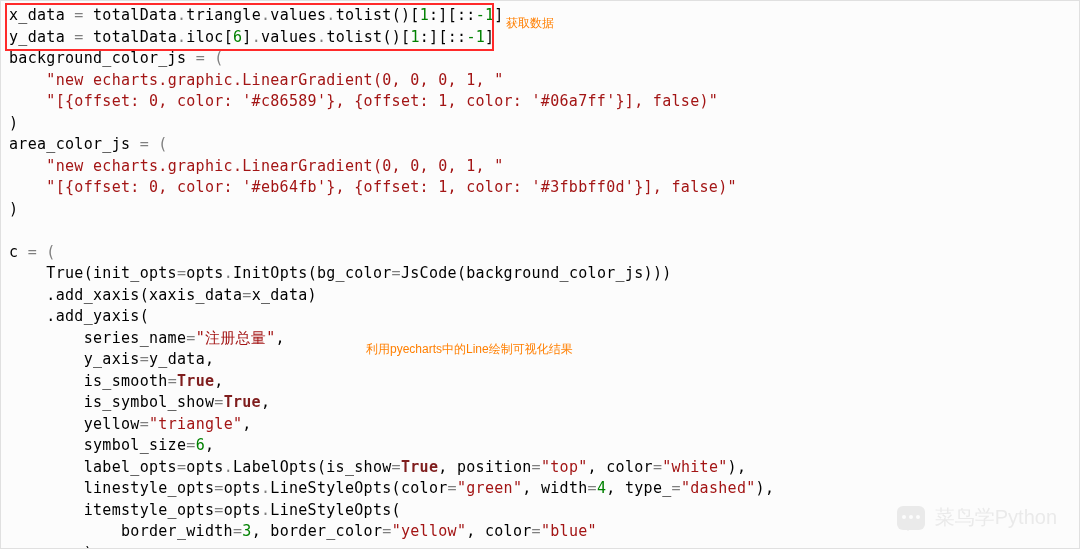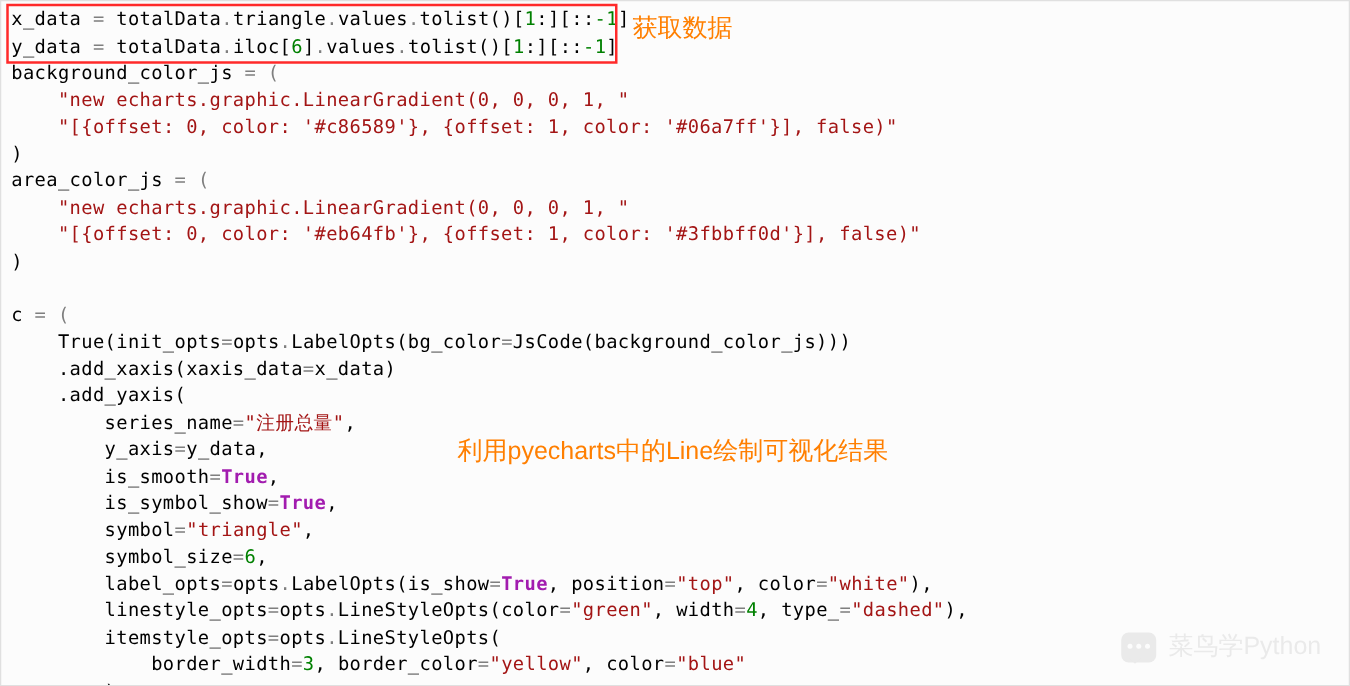--- a/index.html
+++ b/index.html
@@ -19,33 +19,33 @@
   pre {
     margin: 0;
     padding: 4px 8px;
     white-space: pre;
     color: #000;
     letter-spacing: 0.3px;
   }
   .p { color: #000; }           
   .o { color: #7f7f7f; }        
   .s { color: #a31515; }        
-  .k { color: #a21caf; font-weight: bold; } 
+  .k { color: #7f1d1d; font-weight: bold; } 
   .n { color: #008000; }        
 
   .box {
     position: absolute;
     border: 2px solid #ff2a2a;
     pointer-events: none;
   }
   .anno {
     position: absolute;
     color: #ff7f00;
     font-family: "Microsoft YaHei", sans-serif;
-    font-size: 20px;
+    font-size: 12px;
     font-weight: 500;
     pointer-events: none;
   }
 
   .watermark {
     position: absolute;
     right: 22px;
     bottom: 18px;
     display: flex;
     align-items: center;
@@ -94,39 +94,39 @@
 <span class="p">background_color_js</span><span class="o"> = (</span>
 <span class="p">    </span><span class="s">"new echarts.graphic.LinearGradient(0, 0, 0, 1, "</span>
 <span class="p">    </span><span class="s">"[{offset: 0, color: '#c86589'}, {offset: 1, color: '#06a7ff'}], false)"</span>
 <span class="p">)</span>
 <span class="p">area_color_js</span><span class="o"> = (</span>
 <span class="p">    </span><span class="s">"new echarts.graphic.LinearGradient(0, 0, 0, 1, "</span>
 <span class="p">    </span><span class="s">"[{offset: 0, color: '#eb64fb'}, {offset: 1, color: '#3fbbff0d'}], false)"</span>
 <span class="p">)</span>
 
 <span class="p">c</span><span class="o"> = (</span>
-<span class="p">    True(init_opts</span><span class="o">=</span><span class="p">opts</span><span class="o">.</span><span class="p">LabelOpts(bg_color</span><span class="o">=</span><span class="p">JsCode(background_color_js)))</span>
+<span class="p">    True(init_opts</span><span class="o">=</span><span class="p">opts</span><span class="o">.</span><span class="p">InitOpts(bg_color</span><span class="o">=</span><span class="p">JsCode(background_color_js)))</span>
 <span class="p">    .add_xaxis(xaxis_data</span><span class="o">=</span><span class="p">x_data)</span>
 <span class="p">    .add_yaxis(</span>
 <span class="p">        series_name</span><span class="o">=</span><span class="s">"注册总量"</span><span class="p">,</span>
 <span class="p">        y_axis</span><span class="o">=</span><span class="p">y_data,</span>
 <span class="p">        is_smooth</span><span class="o">=</span><span class="k">True</span><span class="p">,</span>
 <span class="p">        is_symbol_show</span><span class="o">=</span><span class="k">True</span><span class="p">,</span>
-<span class="p">        symbol</span><span class="o">=</span><span class="s">"triangle"</span><span class="p">,</span>
+<span class="p">        yellow</span><span class="o">=</span><span class="s">"triangle"</span><span class="p">,</span>
 <span class="p">        symbol_size</span><span class="o">=</span><span class="n">6</span><span class="p">,</span>
 <span class="p">        label_opts</span><span class="o">=</span><span class="p">opts</span><span class="o">.</span><span class="p">LabelOpts(is_show</span><span class="o">=</span><span class="k">True</span><span class="p">, position</span><span class="o">=</span><span class="s">"top"</span><span class="p">, color</span><span class="o">=</span><span class="s">"white"</span><span class="p">),</span>
 <span class="p">        linestyle_opts</span><span class="o">=</span><span class="p">opts</span><span class="o">.</span><span class="p">LineStyleOpts(color</span><span class="o">=</span><span class="s">"green"</span><span class="p">, width</span><span class="o">=</span><span class="n">4</span><span class="p">, type_</span><span class="o">=</span><span class="s">"dashed"</span><span class="p">),</span>
 <span class="p">        itemstyle_opts</span><span class="o">=</span><span class="p">opts</span><span class="o">.</span><span class="p">LineStyleOpts(</span>
 <span class="p">            border_width</span><span class="o">=</span><span class="n">3</span><span class="p">, border_color</span><span class="o">=</span><span class="s">"yellow"</span><span class="p">, color</span><span class="o">=</span><span class="s">"blue"</span>
 <span class="p">        ),</span></pre>
 
 <div class="box" style="left:4px; top:2px; width:485px; height:44px;"></div>
 
 <div class="anno" style="left:505px; top:12px;">获取数据</div>
-<div class="anno" style="left:365px; top:350px;">利用pyecharts中的Line绘制可视化结果</div>
+<div class="anno" style="left:365px; top:338px;">利用pyecharts中的Line绘制可视化结果</div>
 
 <div class="watermark">
   <span class="chat">
       <span class="dots">
         <i></i>
         <i></i>
         <i></i>
       </span>
     </span>
   <span>菜鸟学Python</span>

